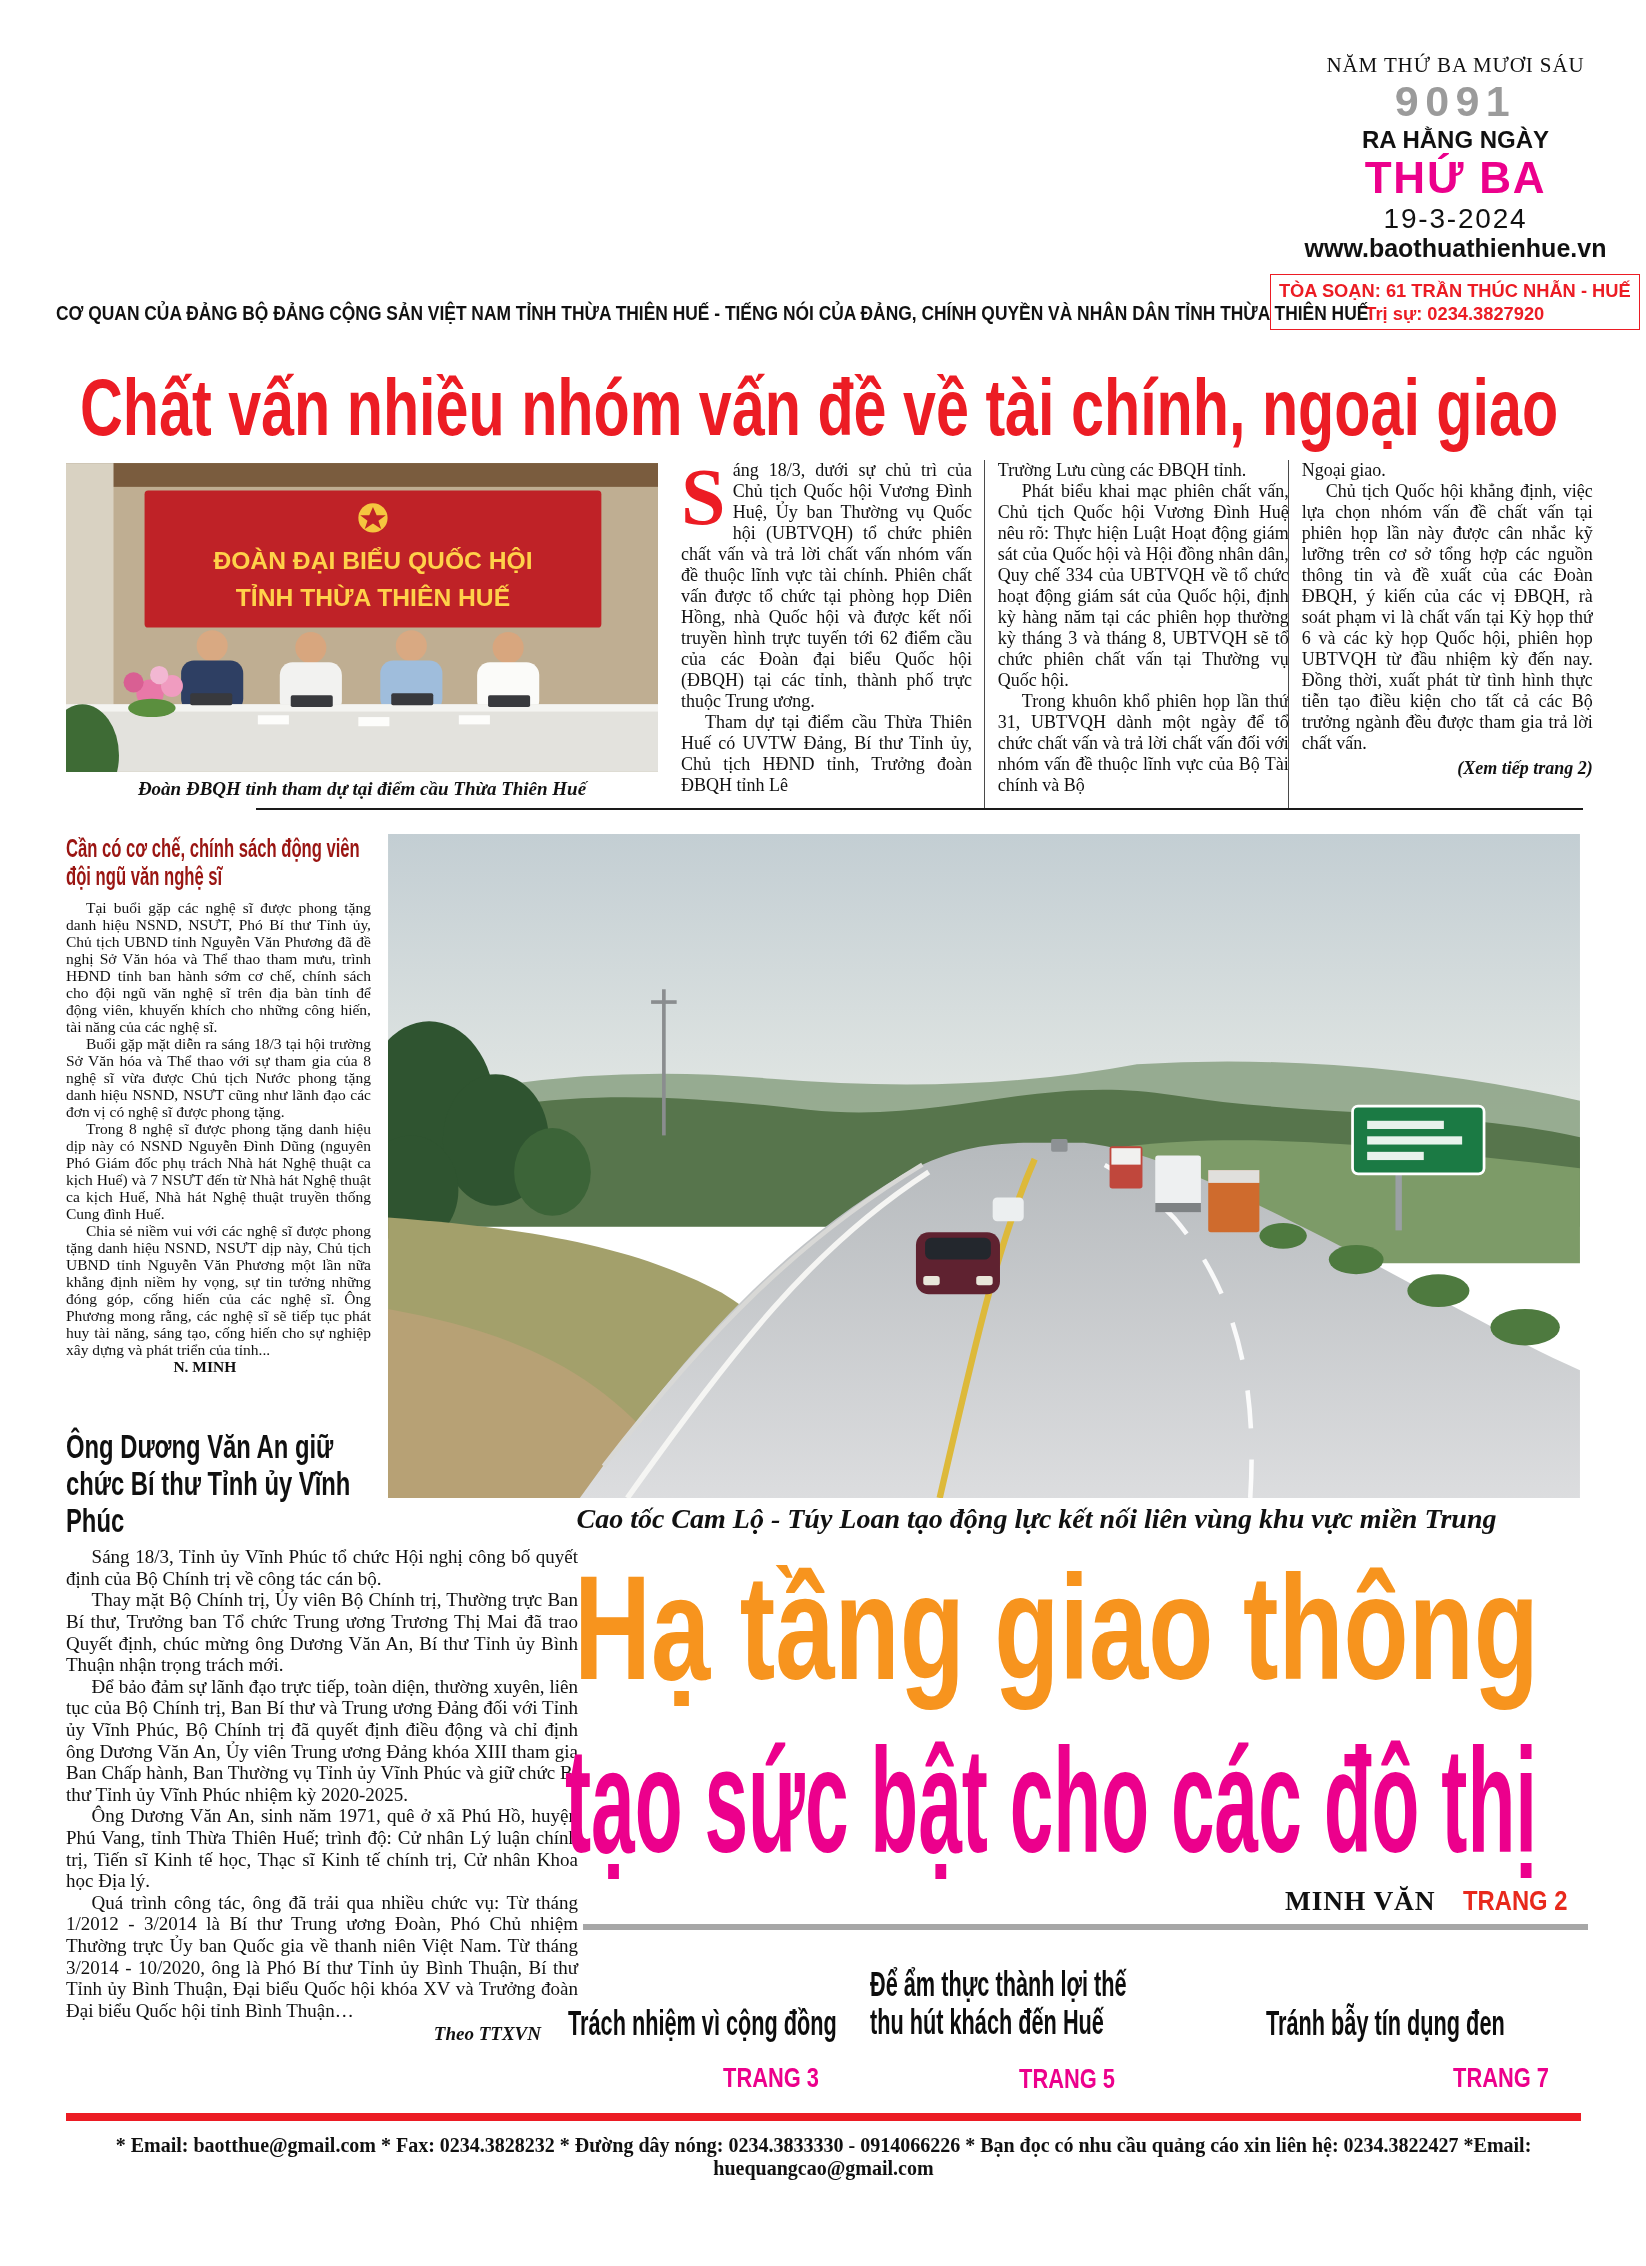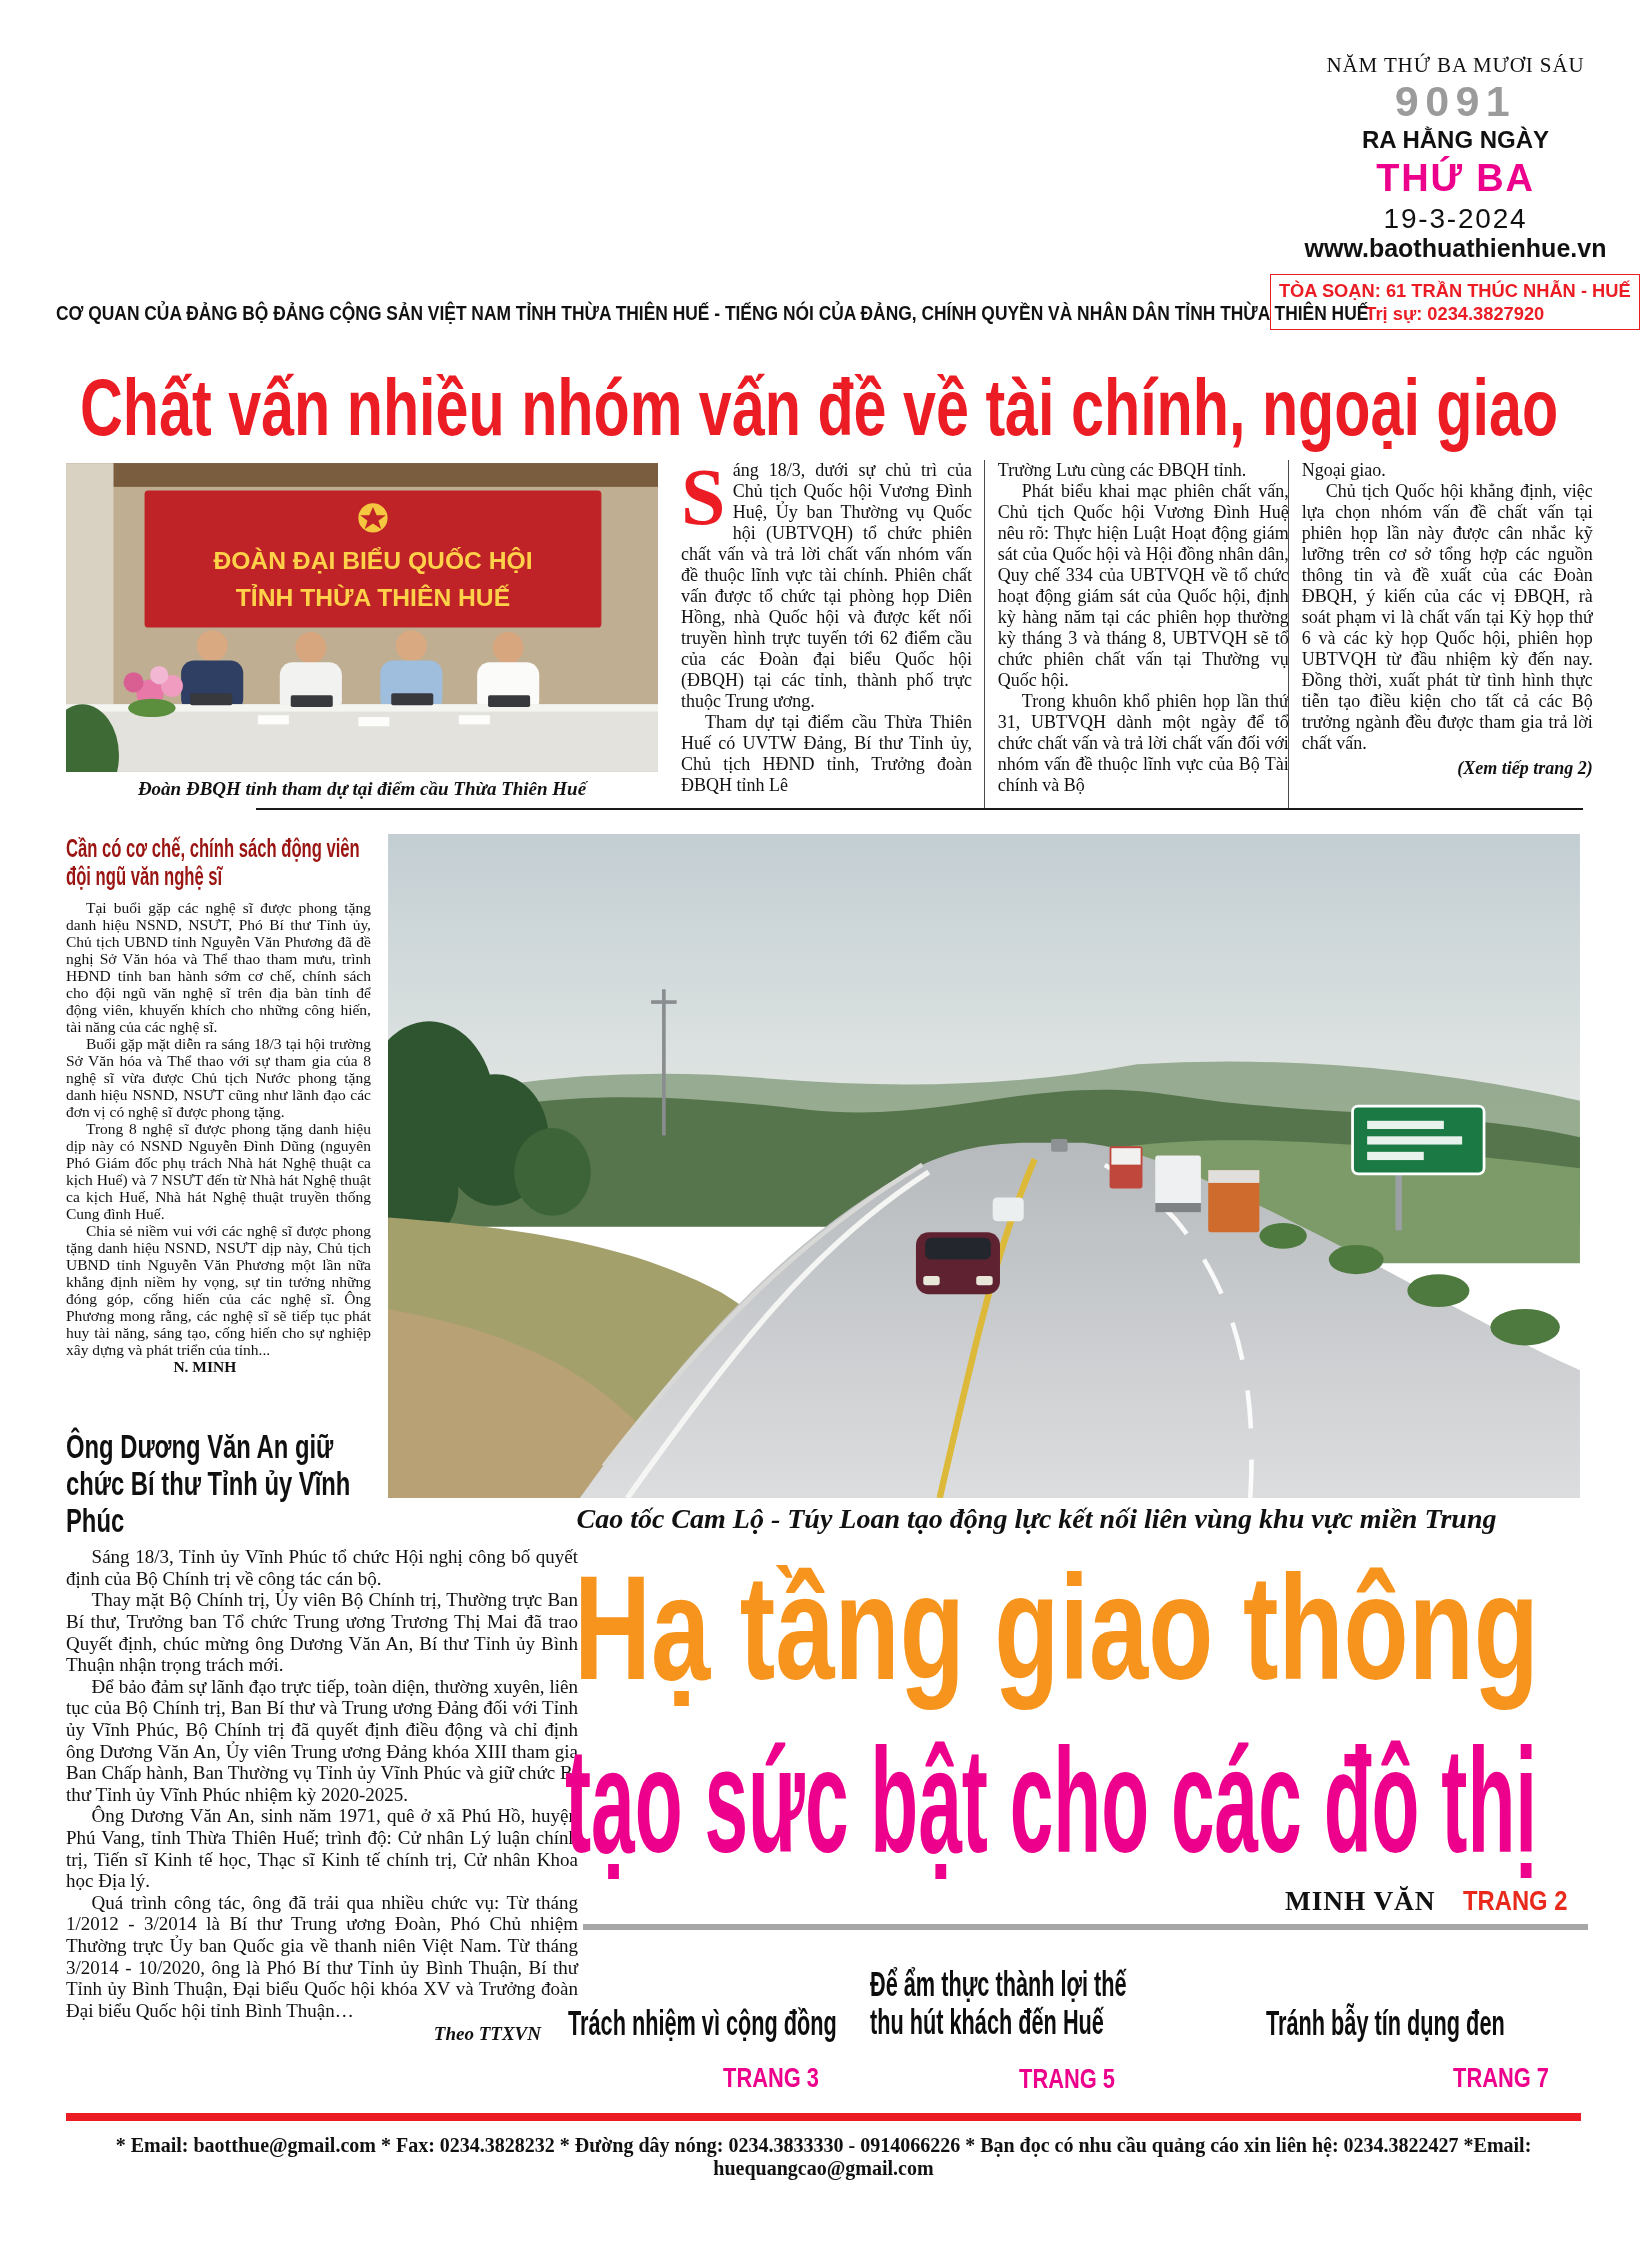--- a/index.html
+++ b/index.html
@@ -14,21 +14,21 @@
   .sqz{display:inline-block;transform-origin:0 50%;}
   
   .masthead{left:60px;top:35px;width:1224px;font-size:160px;line-height:183px;
             letter-spacing:-6.4px;color:#F6861F;font-weight:700;
             font-family:"Liberation Sans",sans-serif;}
   
   .hr-block{left:1272px;top:53px;width:367px;text-align:center;}
   .hr-edition{font-size:21px;letter-spacing:0.9px;font-family:"Liberation Serif",serif;}
   .hr-issue{font-size:43px;line-height:46px;color:#9B9B9B;font-weight:700;letter-spacing:6.4px;}
   .hr-freq{font-size:24px;line-height:31px;font-weight:700;}
-  .hr-day{font-size:38px;line-height:46px;font-weight:700;color:#EC008C;letter-spacing:1.8px;}
+  .hr-day{font-size:44px;line-height:46px;font-weight:700;color:#EC008C;letter-spacing:1.8px;}
   .hr-date{font-size:28px;line-height:35px;letter-spacing:1.8px;}
   .hr-web{font-size:25px;line-height:25.6px;font-weight:700;}
   .office-box{left:1270px;top:274px;width:364px;border:1.8px solid #EC1C24;color:#EC1C24;
               text-align:center;padding:3.7px 1.8px 4.6px 1.8px;}
   .office-line1{font-size:18.3px;line-height:23px;font-weight:700;}
   .office-line2{font-size:18.3px;line-height:23px;font-weight:700;}
   .slogan{left:56px;top:302px;width:1188px;font-size:20px;font-weight:700;}
   
   .lead-headline{left:80px;top:364px;width:1517px;font-size:79px;line-height:88px;
                  color:#EC1C24;font-weight:700;}

